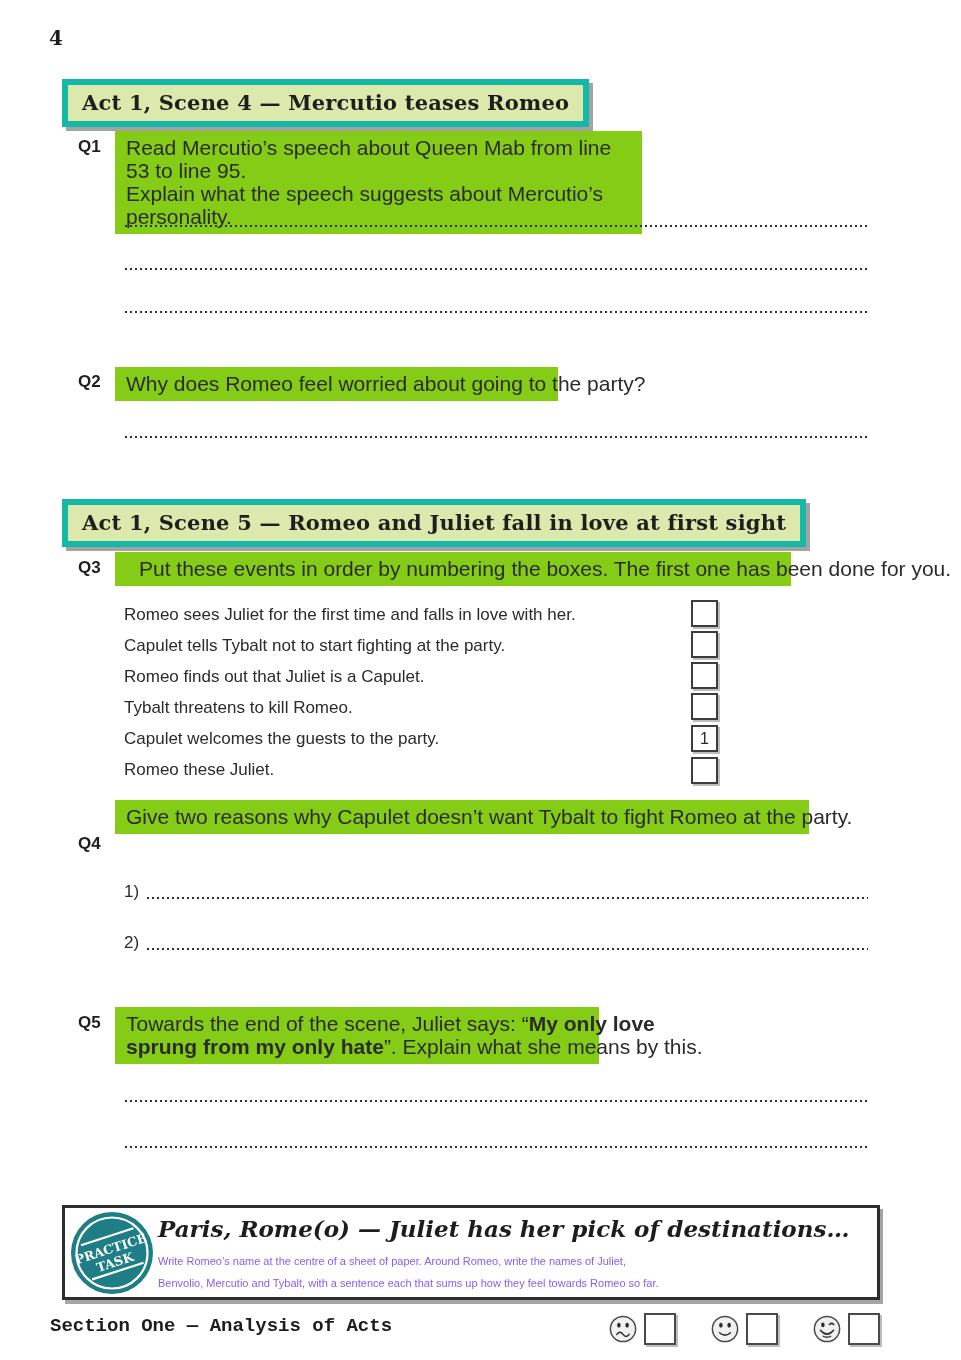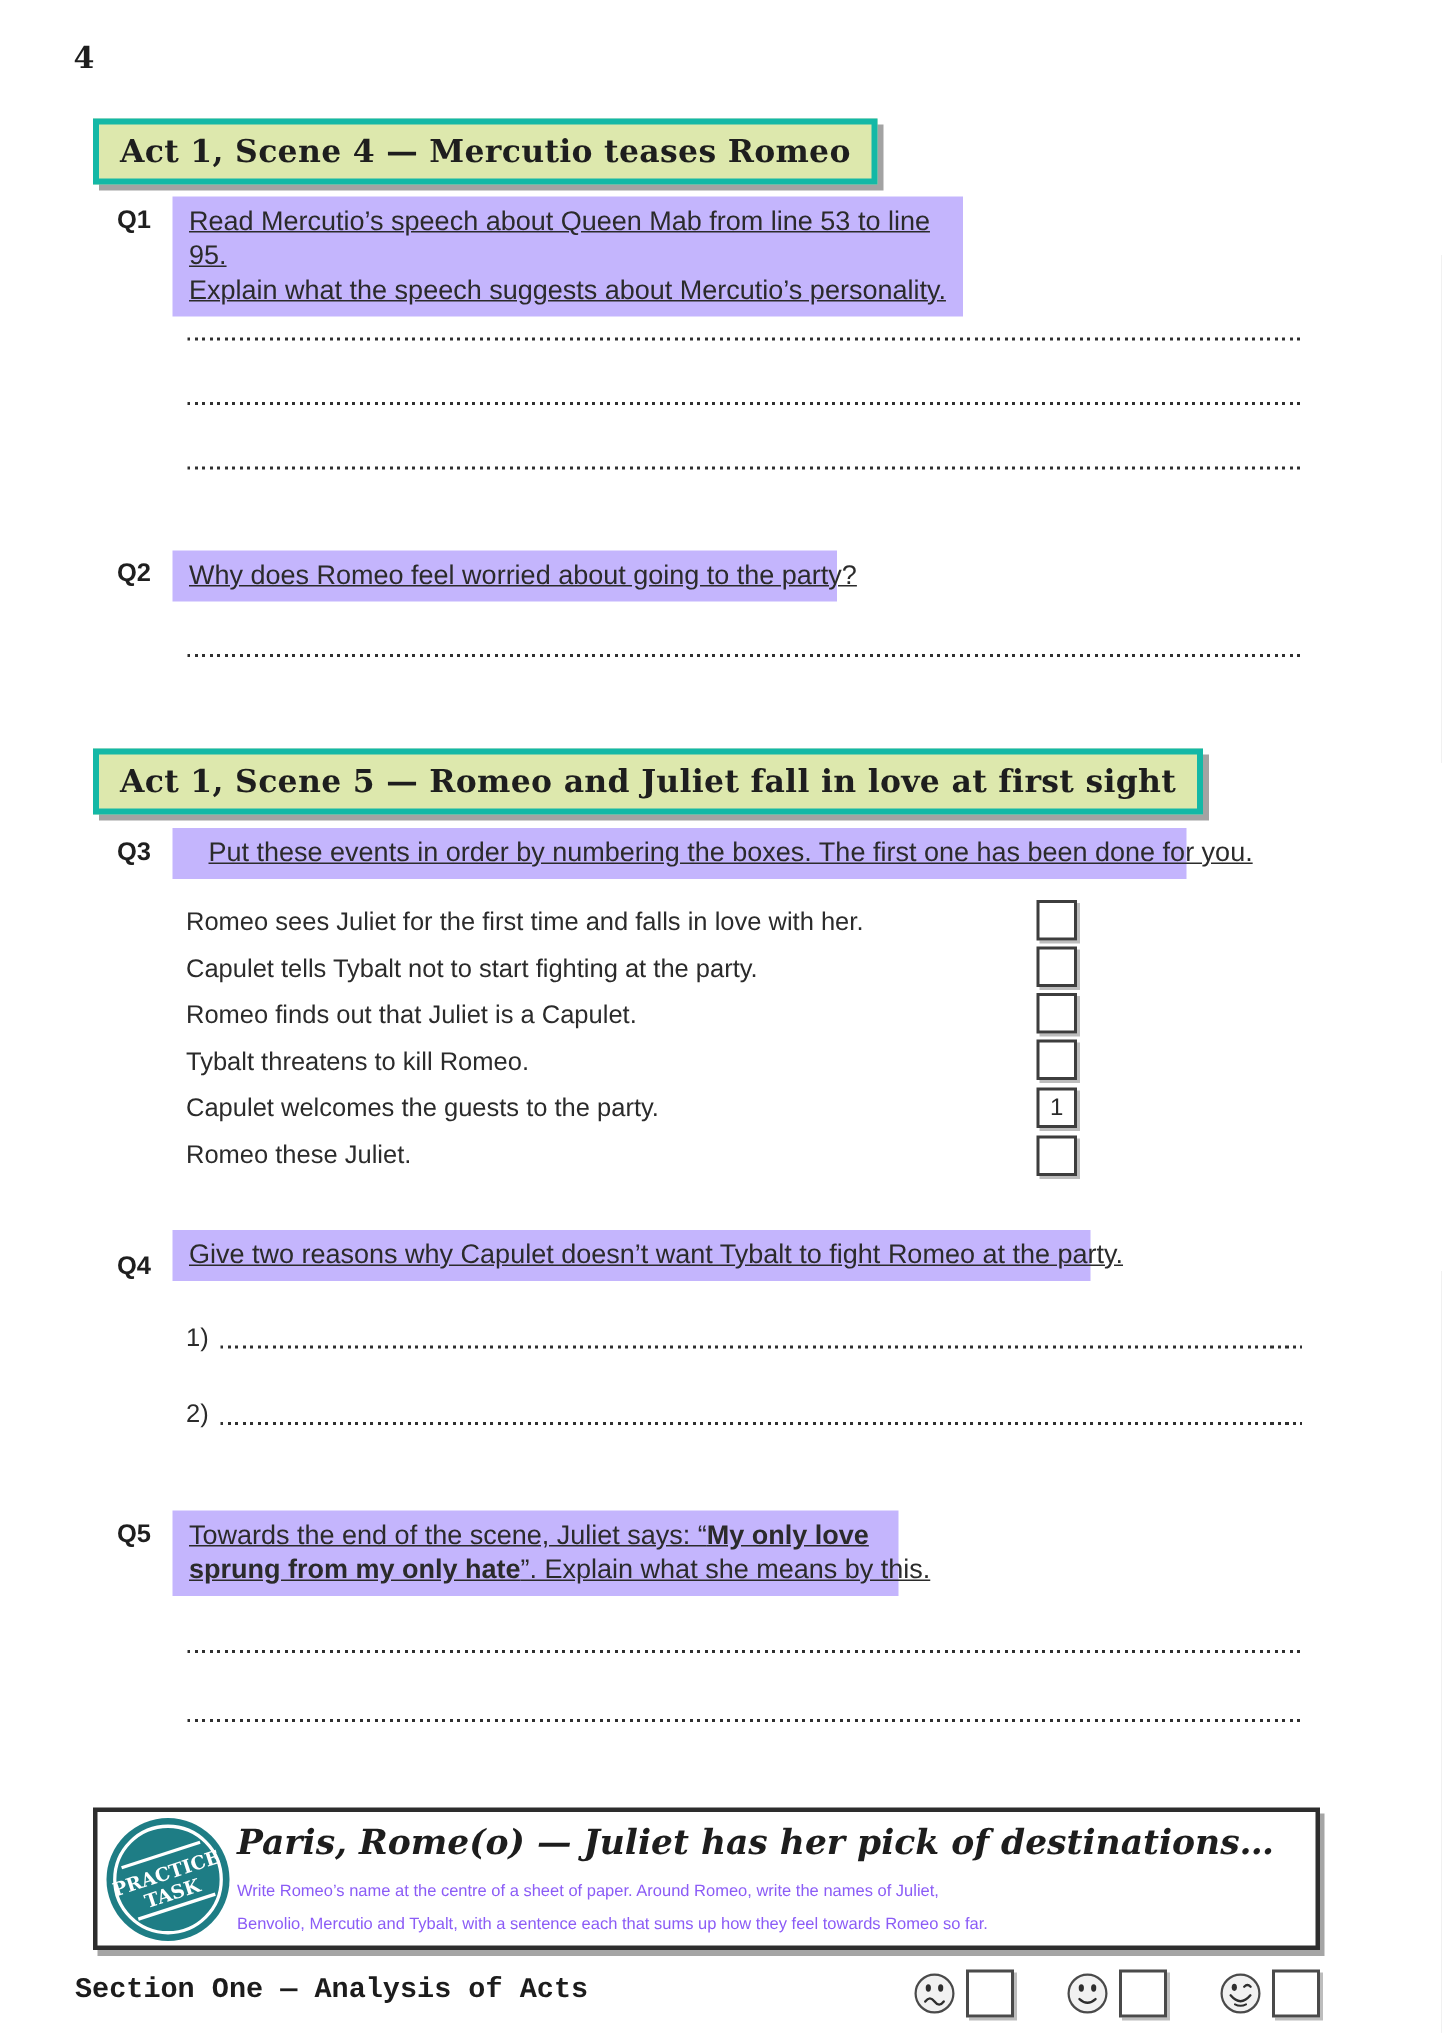--- a/index.html
+++ b/index.html
@@ -8,35 +8,35 @@
     background:#ffffff; overflow:hidden;
     font-family:"Liberation Sans", sans-serif; color:#272727;
   }
   .abs{position:absolute;}
   .page-num{
     font-family:"DejaVu Serif", serif; font-weight:bold; font-size:20px; color:#1e1e1e;
   }
   .scene-header{
     position:absolute;
     background:#dde8ad;
-    border:4px solid #14b8a6;
+    border:6px solid #14b8a6;
     box-shadow:4px 4px 0 #a3a3a3;
     font-family:"DejaVu Serif", serif; font-weight:bold;
     font-size:21px; color:#1e1e1e;
     padding:5px 14px 6px 14px;
     white-space:nowrap; letter-spacing:0.2px;
   }
   .q-label{
     position:absolute; font-weight:bold; font-size:17px; color:#1f1f1f;
     font-family:"Liberation Sans", sans-serif;
   }
   .highlight{
-    position:absolute; background:#c4b5fd;
-    font-size:18px; line-height:23px; color:#2b2b2b;
-    padding:5px 11px 6px 11px; box-sizing:border-box;text-decoration:underline;
+    position:absolute; background:#84cc16;
+    font-size:21px; line-height:23px; color:#2b2b2b;
+    padding:5px 11px 6px 11px; box-sizing:border-box;
   }
   .dotline{
     position:absolute; height:3px;
     background-image:repeating-linear-gradient(to right,#2f2f2f 0 2px,transparent 2px 5px);
     background-size:100% 2px; background-repeat:no-repeat; background-position:0 100%;
   }
   .q3-item{
     position:absolute; font-size:17px; color:#2b2b2b; white-space:nowrap;
   }
   .orderbox{
@@ -106,21 +106,21 @@
   <div class="q3-item" style="left:124px; top:760px;">Romeo these Juliet.</div>
 
   <div class="orderbox" style="left:691px; top:600px;"></div>
   <div class="orderbox" style="left:691px; top:631px;"></div>
   <div class="orderbox" style="left:691px; top:662px;"></div>
   <div class="orderbox" style="left:691px; top:693px;"></div>
   <div class="orderbox" style="left:691px; top:725px;">1</div>
   <div class="orderbox" style="left:691px; top:757px;"></div>
 
   <div class="q-label" style="left:78px; top:834px;">Q4</div>
-  <div class="highlight" style="left:115px; top:800px; width:612px; white-space:nowrap;margin-top:20px;">Give two reasons why Capulet doesn’t want Tybalt to fight Romeo at the party.</div>
+  <div class="highlight" style="left:115px; top:800px; width:694px; white-space:nowrap;">Give two reasons why Capulet doesn’t want Tybalt to fight Romeo at the party.</div>
   <div class="num-label" style="left:124px; top:882px;">1)</div>
   <div class="dotline" style="left:147px; top:896px; width:721px;"></div>
   <div class="num-label" style="left:124px; top:933px;">2)</div>
   <div class="dotline" style="left:147px; top:947px; width:721px;"></div>
 
   <div class="q-label" style="left:78px; top:1013px;">Q5</div>
   <div class="highlight" style="left:115px; top:1007px; width:484px; white-space:nowrap;">
     <span>Towards the end of the scene, Juliet says: “</span><b>My only love</b><br>
     <b>sprung from my only hate</b><span>”.  Explain what she means by this.</span>
   </div>

